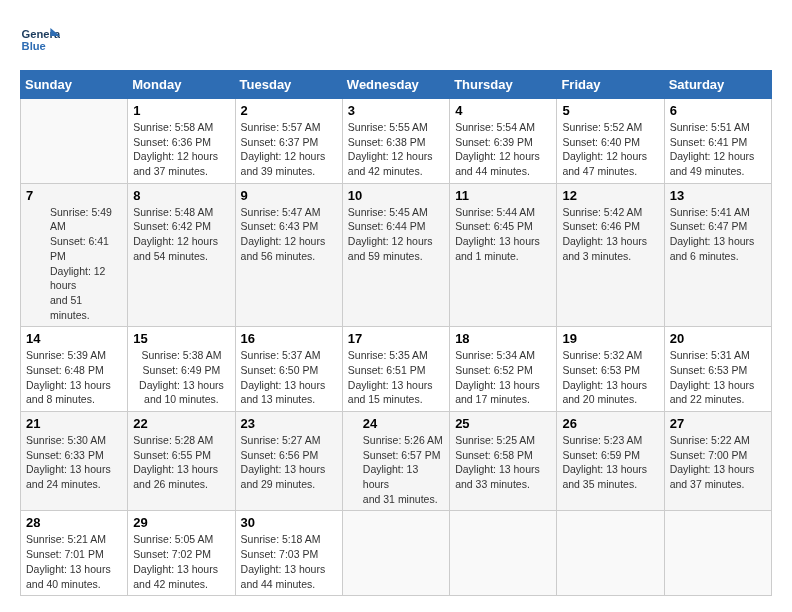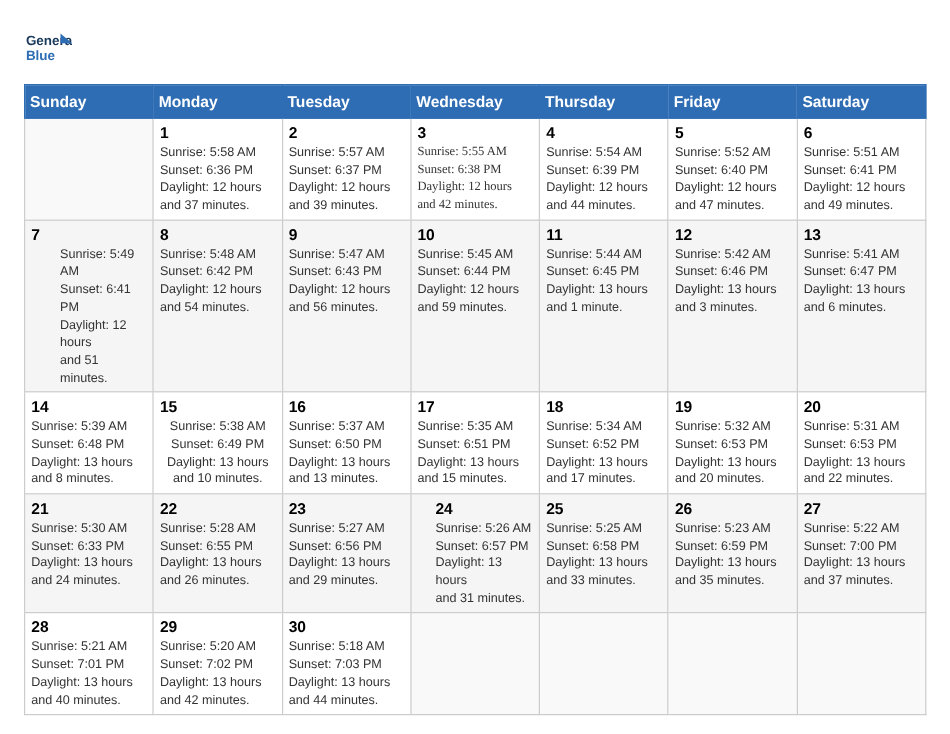--- a/index.html
+++ b/index.html
@@ -121,21 +121,21 @@
         </td>
         <td>
           <span class="day-num">2</span>
           <div class="day-info" style="white-space: pre-line;">Sunrise: 5:57 AM
 Sunset: 6:37 PM
 Daylight: 12 hours
 and 39 minutes.</div>
         </td>
         <td>
           <span class="day-num">3</span>
-          <div class="day-info" style="white-space: pre-line; font-family: Liberation Serif, serif;">Sunrise: 5:55 AM
+          <div class="day-info" style="white-space: pre-line;">Sunrise: 5:55 AM
 Sunset: 6:38 PM
 Daylight: 12 hours
 and 42 minutes.</div>
         </td>
         <td>
           <span class="day-num">4</span>
           <div class="day-info" style="white-space: pre-line;">Sunrise: 5:54 AM
 Sunset: 6:39 PM
 Daylight: 12 hours
 and 44 minutes.</div>
@@ -311,21 +311,21 @@
       <tr>
         <td>
           <span class="day-num">28</span>
           <div class="day-info" style="white-space: pre-line;">Sunrise: 5:21 AM
 Sunset: 7:01 PM
 Daylight: 13 hours
 and 40 minutes.</div>
         </td>
         <td>
           <span class="day-num">29</span>
-          <div class="day-info" style="white-space: pre-line;">Sunrise: 5:20 AM
+          <div class="day-info" style="white-space: pre-line;">Sunrise: 5:05 AM
 Sunset: 7:02 PM
 Daylight: 13 hours
 and 42 minutes.</div>
         </td>
         <td>
           <span class="day-num">30</span>
           <div class="day-info" style="white-space: pre-line;">Sunrise: 5:18 AM
 Sunset: 7:03 PM
 Daylight: 13 hours
 and 44 minutes.</div>

